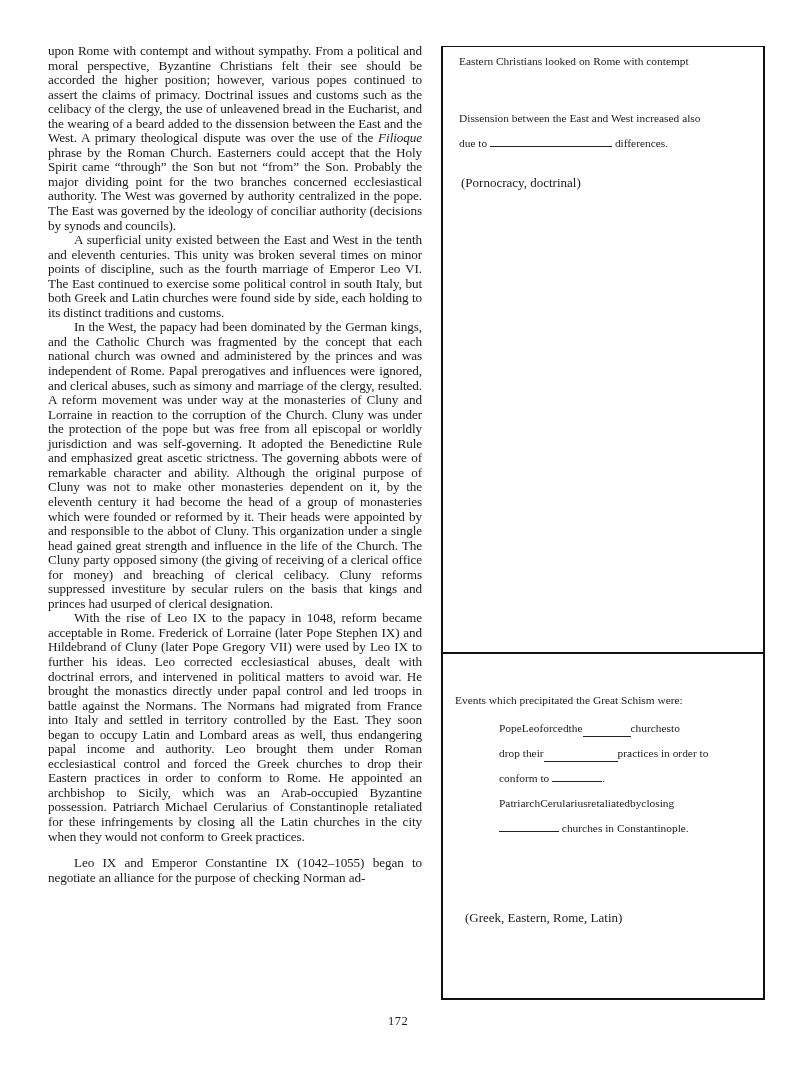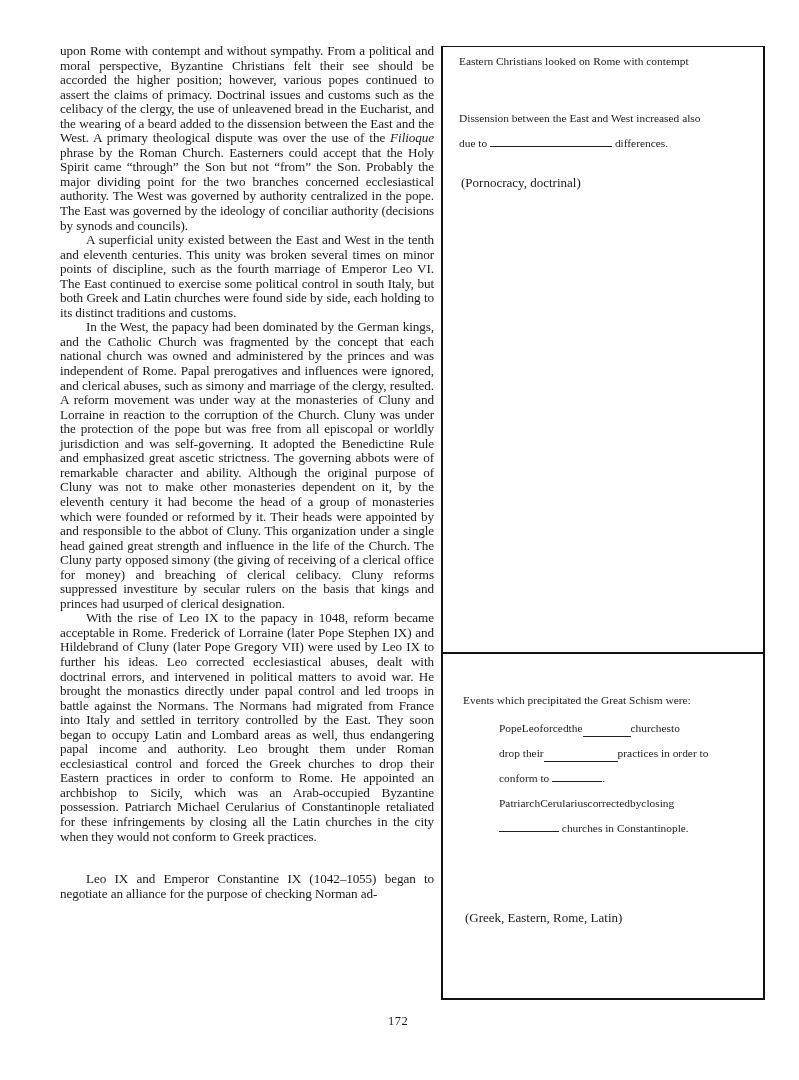--- a/index.html
+++ b/index.html
@@ -1,24 +1,24 @@
 <!DOCTYPE html>
 <html><head>
 <meta charset="utf-8">
 <style>
   html, body { margin: 0; padding: 0; background: #ffffff; }
   body { width: 799px; height: 1080px; position: relative; overflow: hidden; color: #1a1a1a; font-family: "Liberation Serif", "DejaVu Serif", serif; }
   .left-col {
-    position: absolute; left: 60px; top: 44px; width: 374px;
+    position: absolute; left: 48px; top: 44px; width: 374px;
     font-size: 13.2px; line-height: 14.55px; text-align: justify;
     letter-spacing: -0.1px;
   }
   .left-col p { margin: 0; text-indent: 26px; }
   .left-col p.first { text-indent: 0; }
-  .left-col p.gap { margin-top: 28px; }
+  .left-col p.gap { margin-top: 12px; }
   .left-col i { font-style: italic; }
 
   .workbox {
     position: absolute; left: 441px; top: 46px; width: 320px; height: 951px;
     border: 2px solid #111; border-top-width: 1.5px;
   }
   .box-section { position: absolute; left: 0; right: 0; }
   .box-top { top: 0; height: 605px; border-bottom: 2px solid #111; }
   .box-bottom { top: 607px; bottom: 0; }
   .q { font-size: 11.4px; line-height: 25px; position: absolute; left: 16px; right: 14px; }
@@ -46,21 +46,21 @@
         </div>
     </div>
     <div class="q" style="top:52px;margin-top:7px;">
       <div>Dissension between the East and West increased also</div>
       <div><span>due to</span> <span class="blank" style="width:122px;"></span> <span>differences.</span></div>
     </div>
     <div class="hint" style="top:128px;">(Pornocracy, doctrinal)</div>
   </div>
 
   <div class="box-section box-bottom">
-    <div class="q" style="top:34px; left:20px;">Events which precipitated the Great Schism were:</div>
+    <div class="q" style="top:34px; left:12px;">Events which precipitated the Great Schism were:</div>
     <div class="q" style="top:62px; left:56px; right:22px;">
       <div class="justify-line">
         <span>Pope</span>
         <span>Leo</span>
         <span>forced</span>
         <span>the</span>
         <span class="blank" style="width:48px; align-self:center; margin-top:6px;"></span>
         <span>churches</span>
         <span>to</span>
       </div>
@@ -69,21 +69,21 @@
         <span class="blank" style="width:74px; align-self:center; margin-top:6px;"></span>
         <span>practices in order to</span>
       </div>
       <div>
         <span>conform to</span>
         <span class="blank" style="width:50px;"></span><span>.</span>
       </div>
       <div class="justify-line">
         <span>Patriarch</span>
         <span>Cerularius</span>
-        <span>corrected</span>
+        <span>retaliated</span>
         <span>by</span>
         <span>closing</span>
       </div>
       <div>
         <span class="blank" style="width:60px;"></span>
         <span>churches in Constantinople.</span>
       </div>
     </div>
     <div class="hint" style="top:212px; left:22px;margin-top:44px;">(Greek, Eastern, Rome, Latin)</div>
   </div>

